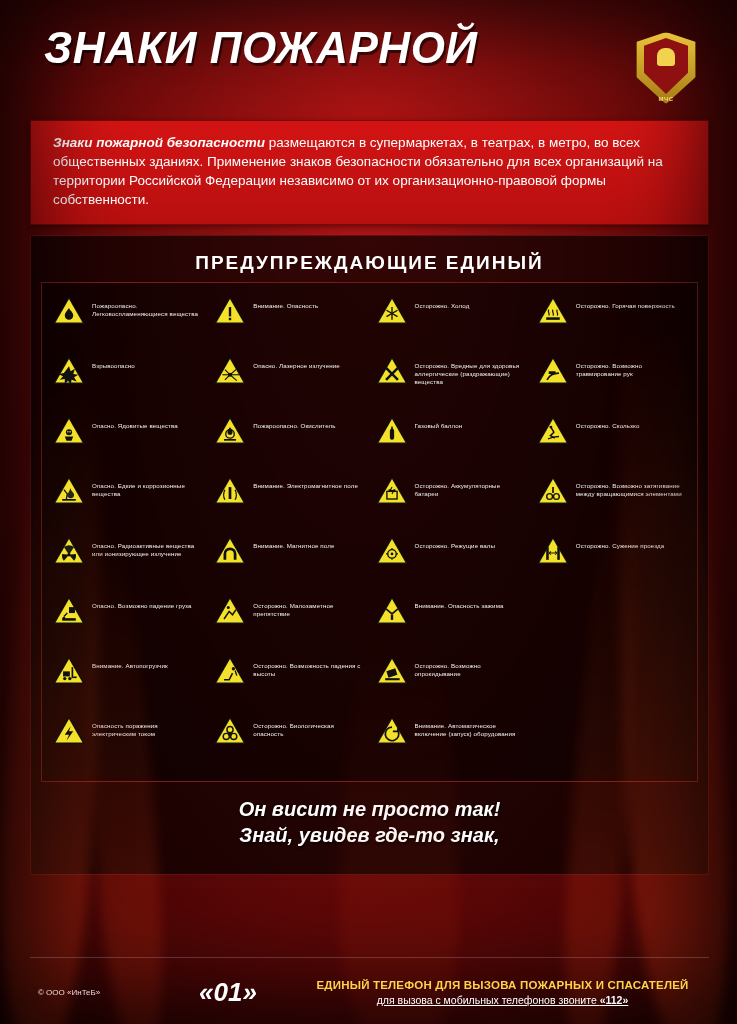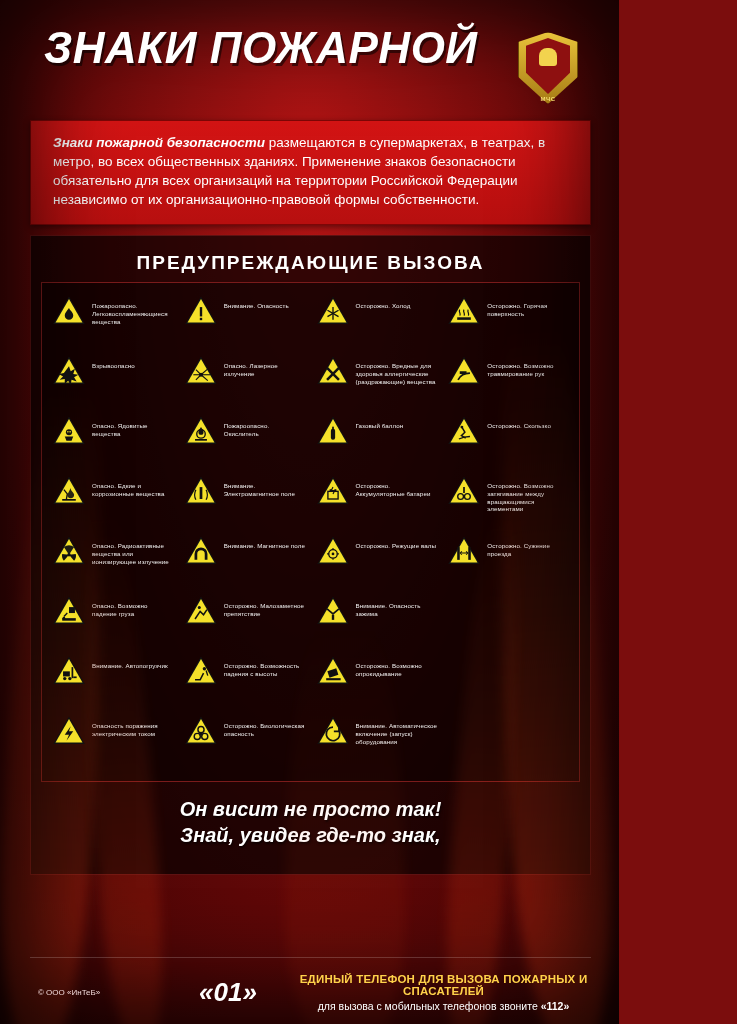--- a/index.html
+++ b/index.html
@@ -4,21 +4,21 @@
 <style>
   html,body{margin:0;padding:0;}
   body{
     width:737px;height:1024px;
     background:#7b0d0d;
     font-family:"Liberation Sans", sans-serif;
     overflow:hidden;
   }
   .poster{
     position:relative;
-    width:619px;height:1024px;
+    width:737px;height:1024px;
     background:
       radial-gradient(ellipse at 50% 18%, #b21414 0%, #8d0f0f 28%, #5c0707 62%, #2d0303 100%),
       #3a0404;
     overflow:hidden;
   }
   
   .flames{position:absolute;inset:0;pointer-events:none;}
   .flame{
     position:absolute;bottom:-40px;
     background:linear-gradient(to top, rgba(255,60,20,.35), rgba(255,90,30,.10) 55%, rgba(255,120,40,0) 90%);
@@ -159,21 +159,21 @@
   }
   .copyright{
     color:#f0d8d8;font-size:8px;flex:0 0 auto;width:120px;
   }
   .phone{
     color:#ffffff;font-weight:bold;font-size:26px;font-style:italic;
     flex:0 0 auto;width:120px;text-align:center;
   }
   .fire-lines{flex:1 1 auto;text-align:center;}
   .fl1{color:#ffd24a;font-weight:bold;font-size:11.5px;letter-spacing:.2px;}
-  .fl2{color:#ffffff;font-size:10.5px;margin-top:3px;}
+  .fl2{color:#ffffff;font-size:10.5px;margin-top:3px;text-decoration:underline;}
   .fl2 b{font-weight:bold;}
   .footsep{
     position:absolute;left:30px;right:28px;bottom:66px;height:1px;
     background:rgba(255,255,255,.18);
   }
 </style>
 </head>
 <body>
 
 <div class="poster">
@@ -197,21 +197,21 @@
       <div class="bell"></div>
       <div class="txt">МЧС</div>
     </div>
   </div>
 
   <div class="intro">
     <b>Знаки пожарной безопасности</b><span> размещаются в супермаркетах, в театрах, в метро, во всех общественных зданиях. Применение знаков безопасности обязательно для всех организаций на территории Российской Федерации независимо от их организационно-правовой формы собственности.</span>
   </div>
 
   <div class="panel">
-    <div class="panel-title">ПРЕДУПРЕЖДАЮЩИЕ ВЫЗОВА</div>
+    <div class="panel-title">ПРЕДУПРЕЖДАЮЩИЕ ЕДИНЫЙ</div>
     <div class="grid-box">
       <div class="grid" id="signs-grid">
           <div class="cell">
             <span class="sign">
               <svg viewBox="0 0 40 36" width="34" height="31" aria-hidden="true">
       <path d="M20 1.5 L38.5 34 L1.5 34 Z" fill="#111111"></path>
       <path d="M20 4.4 L35.9 32.2 L4.1 32.2 Z" fill="#f5e12a"></path>
       <g transform="translate(0,1)">
                   <path d="M20 14 c-3 4 -5 6 -5 9 a5 5 0 0 0 10 0 c0 -4 -3 -5 -5 -9z" fill="#111"></path>
                 </g>

